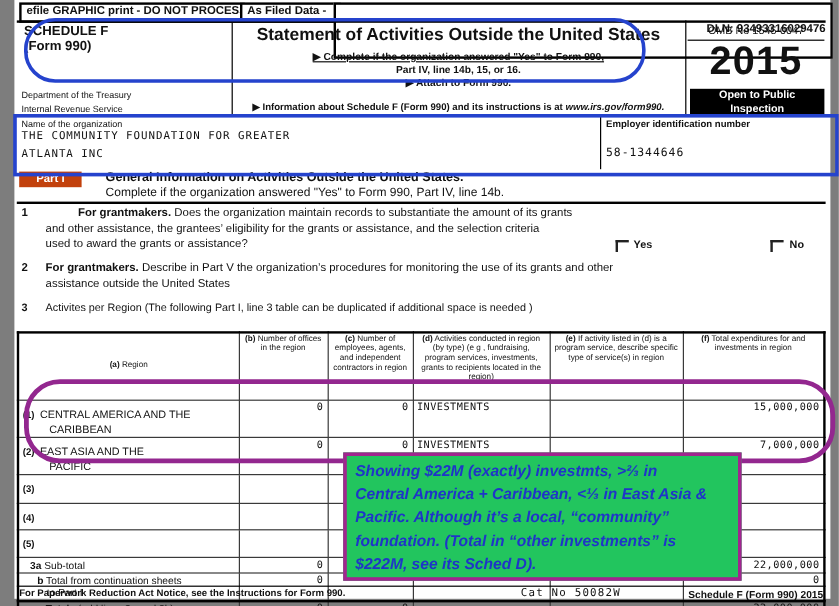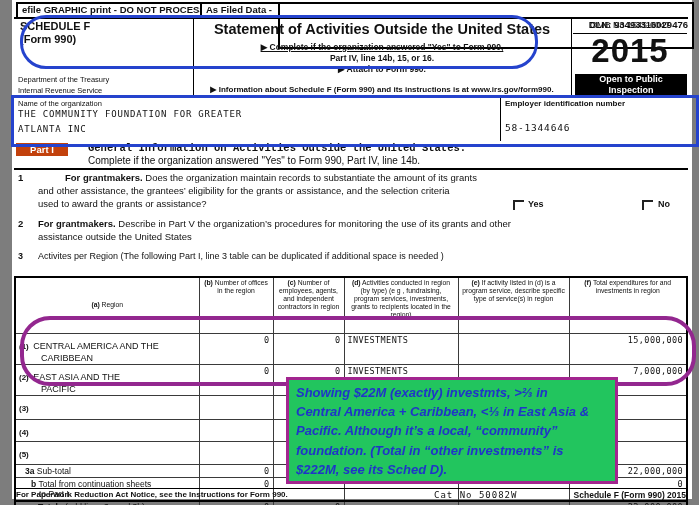--- a/index.html
+++ b/index.html
@@ -50,38 +50,38 @@
 
   <div class="abs b" style="left:20px;top:20px;font-size:11px;">SCHEDULE F</div>
   <div class="abs b" style="left:20px;top:33px;font-size:11px;">(Form 990)</div>
   <div class="abs small-label" style="left:18px;top:75px;">Department of the Treasury</div>
   <div class="abs small-label" style="left:18px;top:86px;">Internal Revenue Service</div>
 
   <div class="abs b ctr" style="left:196px;top:21px;width:372px;font-size:14.5px;">Statement of Activities Outside the United States</div>
   <div class="abs b ctr" style="left:196px;top:42px;width:372px;font-size:8.5px;text-decoration:underline;">▶ Complete if the organization answered "Yes" to Form 990,</div>
   <div class="abs b ctr" style="left:196px;top:53px;width:372px;font-size:8.5px;">Part IV, line 14b, 15, or 16.</div>
   <div class="abs b ctr" style="left:196px;top:64px;width:372px;font-size:8.5px;">▶ Attach to Form 990.</div>
-  <div class="abs b ctr" style="left:188px;top:85px;width:388px;font-size:8px;"><span>▶ Information about Schedule F (Form 990) and its instructions is at </span><span style="">www.irs.gov/form990.</span></div>
+  <div class="abs b ctr" style="left:188px;top:85px;width:388px;font-size:8px;"><span>▶ Information about Schedule F (Form 990) and its instructions is at </span><span style="font-style:italic;">www.irs.gov/form990.</span></div>
 
   <div class="abs ctr" style="left:573px;top:20px;width:114px;font-size:9px;border-bottom:1px solid #000;padding-bottom:3px;">OMB No 1545-0047</div>
   <div class="abs b ctr" style="left:571px;top:32px;width:118px;font-size:33px;letter-spacing:1px;">2015</div>
   <div class="abs ctr" style="left:575px;top:74px;width:112px;height:22px;background:#000;color:#fff;font-weight:bold;font-size:9px;line-height:11px;">
     <div>Open to Public</div>
     <div>Inspection</div>
   </div>
 
   <div class="hline" style="left:500px;top:97px;width:1px;height:44px;"></div>
   <div class="abs small-label" style="left:18px;top:99px;">Name of the organization</div>
   <div class="abs mono" style="left:18px;top:109px;font-size:9px;letter-spacing:0.8px;">THE COMMUNITY FOUNDATION FOR GREATER</div>
   <div class="abs mono" style="left:18px;top:124px;font-size:9px;letter-spacing:0.8px;">ATLANTA INC</div>
   <div class="abs b" style="left:505px;top:99px;font-size:8px;">Employer identification number</div>
   <div class="abs mono" style="left:505px;top:122px;font-size:9.5px;letter-spacing:0.8px;">58-1344646</div>
 
   <div class="abs b ctr" style="left:16px;top:143px;width:52px;height:13px;background:#c2410c;color:#fff;font-size:9.5px;line-height:13px;">Part I</div>
-  <div class="abs b" style="left:88px;top:142px;font-size:10.5px;font-family:Liberation Mono, monospace;">General Information on Activities Outside the United States.</div>
+  <div class="abs b" style="left:88px;top:142px;font-size:10.5px;">General Information on Activities Outside the United States.</div>
   <div class="abs" style="left:88px;top:155px;font-size:10px;">Complete if the organization answered "Yes" to Form 990, Part IV, line 14b.</div>
   <div class="hline" style="left:14px;top:168px;width:674px;height:2px;"></div>
 
   <div class="abs b qtext" style="left:18px;top:172px;">1</div>
   <div class="abs qtext" style="left:38px;top:172px;margin-left:27px;"><span class="b">For grantmakers.</span> <span>Does the organization maintain records to substantiate the amount of its grants</span></div>
   <div class="abs qtext" style="left:38px;top:185px;">and other assistance, the grantees’ eligibility for the grants or assistance, and the selection criteria</div>
   <div class="abs qtext" style="left:38px;top:198px;">used to award the grants or assistance?</div>
   <div class="cb" style="left:513px;top:200px;"></div>
   <div class="abs b" style="left:528px;top:199px;font-size:9px;">Yes</div>
   <div class="cb" style="left:642px;top:200px;"></div>

